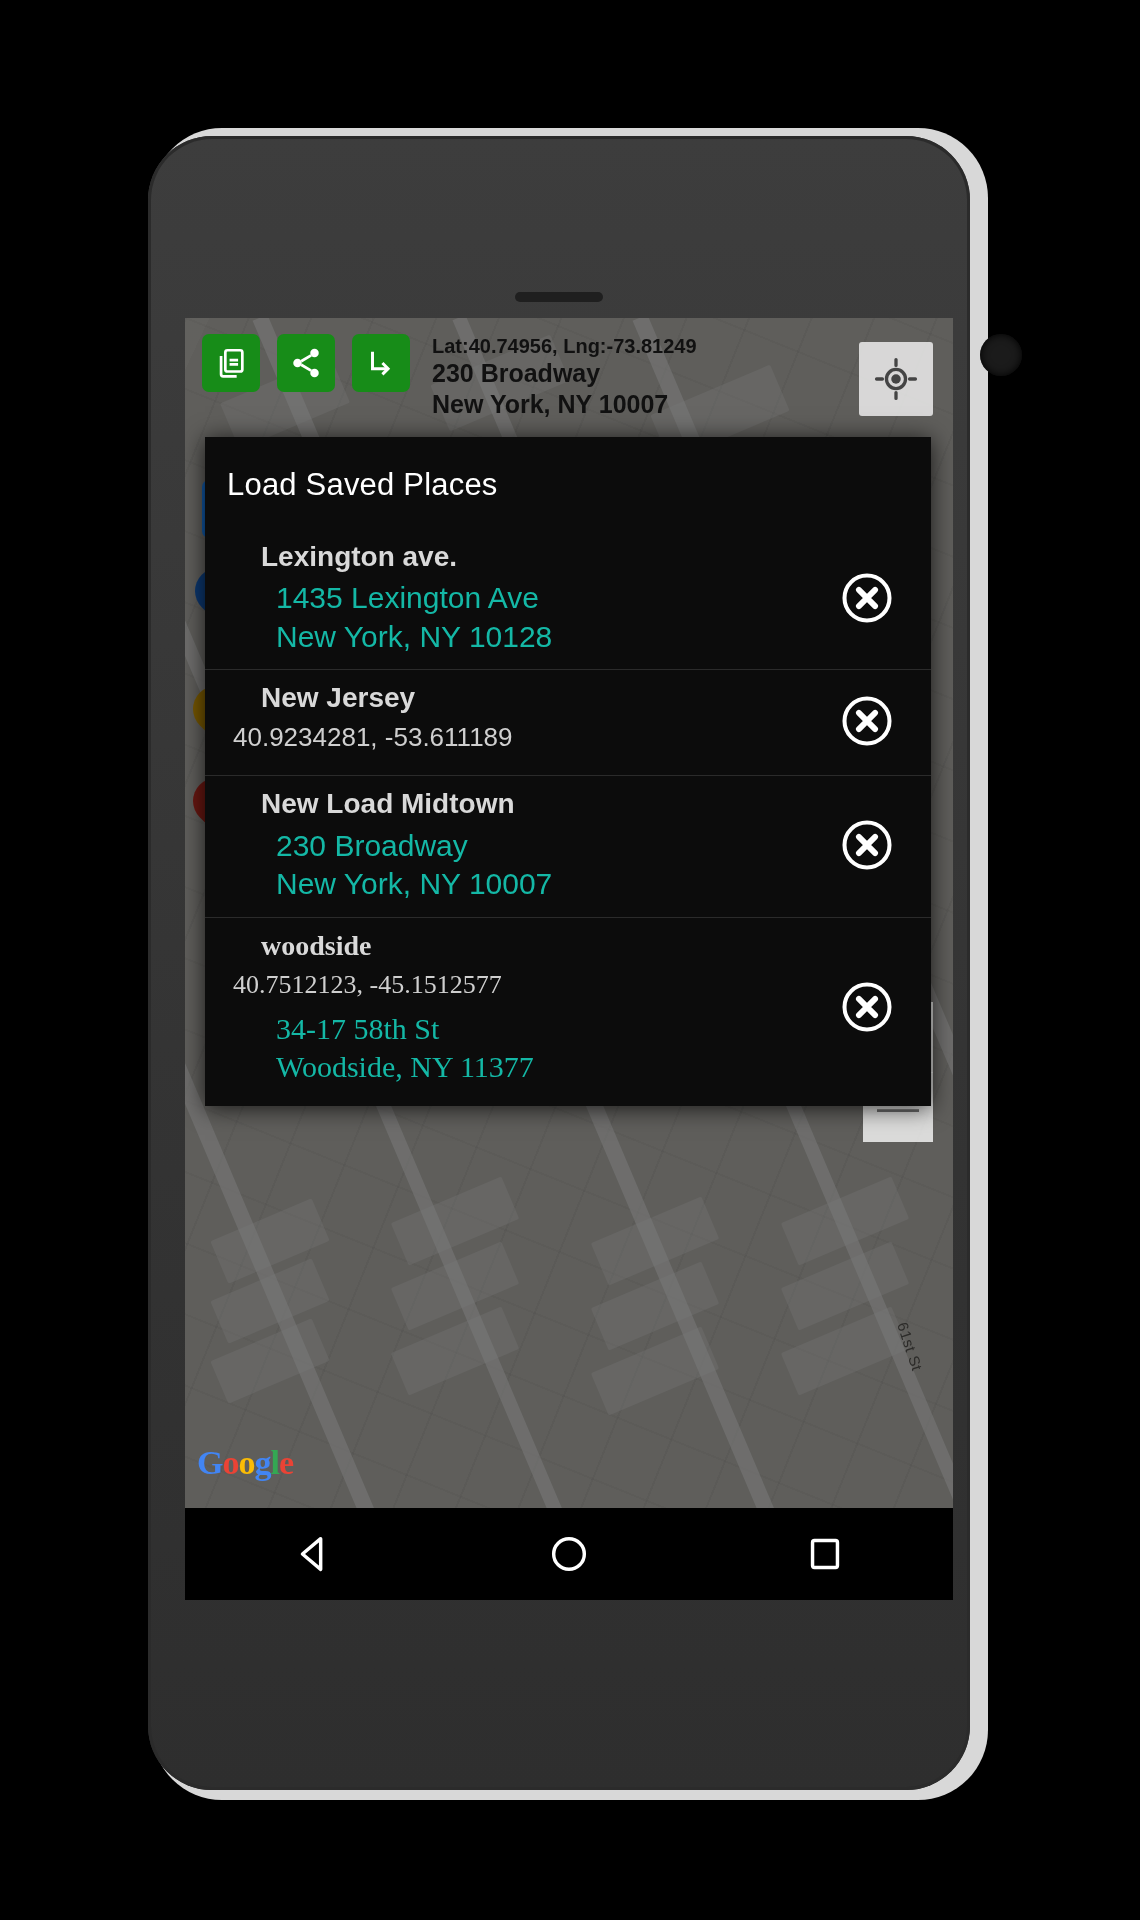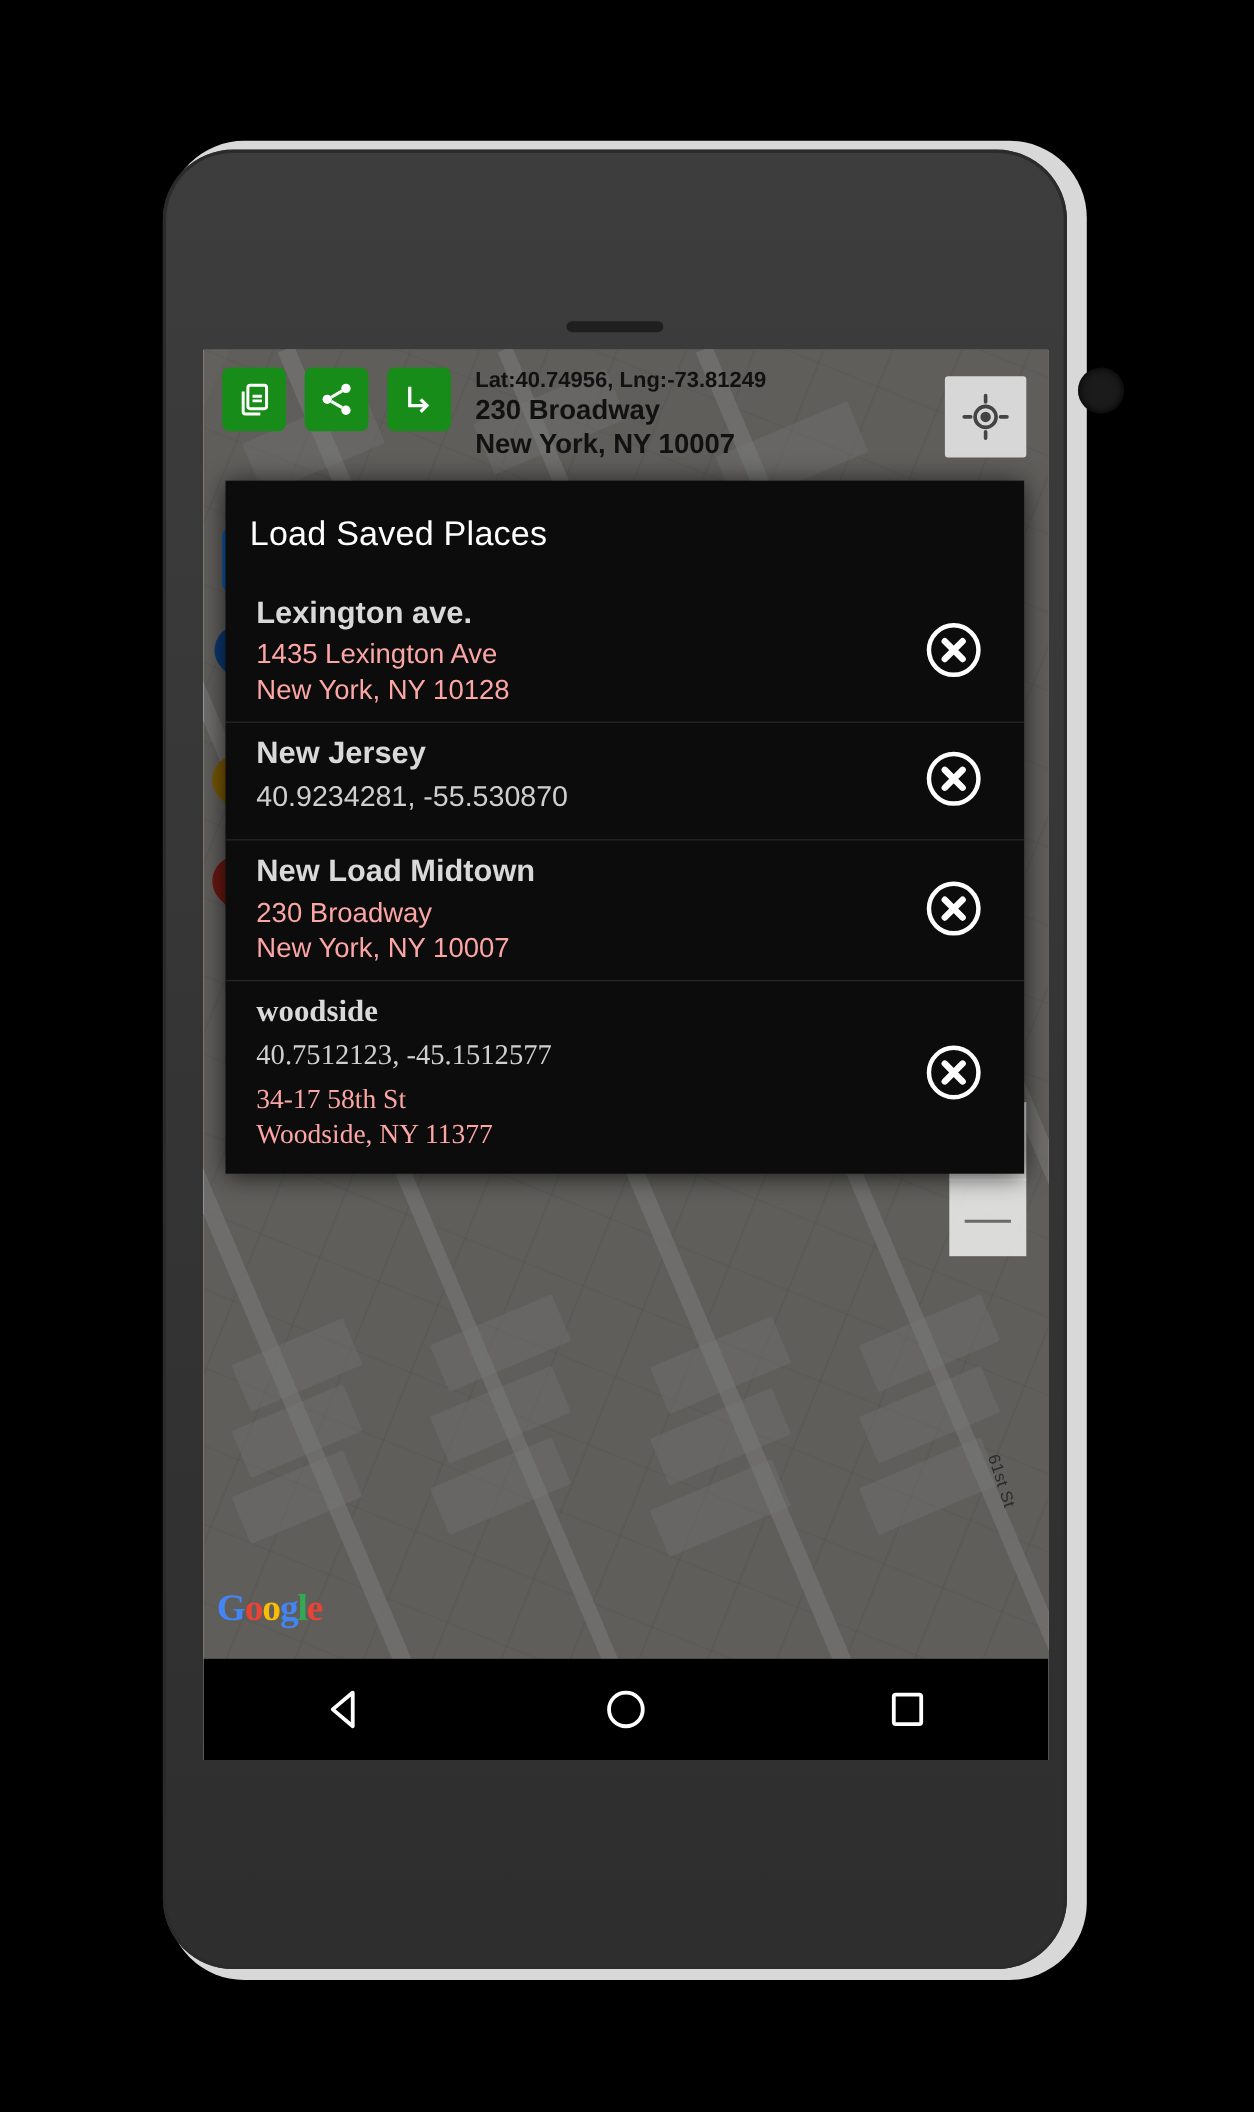--- a/index.html
+++ b/index.html
@@ -229,32 +229,34 @@
     flex: 1 1 auto;
     padding-left: 28px;
     min-width: 0;
   }
   .place-name {
     color: #d9d9d9;
     font-size: 28px;
     font-weight: bold;
     line-height: 1.3;
     margin-bottom: 4px;
+    margin-left: 28px;
   }
   .place-coords {
     color: #cfcfcf;
     font-size: 26px;
     line-height: 1.3;
     margin-bottom: 8px;
   }
   .place-addr {
-    color: #fca5a5;
-    font-size: 25px;
+    color: #14b8a6;
+    font-size: 30px;
     line-height: 1.28;
     white-space: pre-line;
+    margin-left: 43px;
   }
 
   .delete-btn {
     flex: 0 0 auto;
     width: 72px;
     height: 72px;
     margin-right: 28px;
     display: flex;
     align-items: center;
     justify-content: center;
@@ -420,21 +422,21 @@
             <svg width="54" height="54" viewBox="0 0 24 24">
               <circle cx="12" cy="12" r="10" fill="none" stroke="#fff" stroke-width="1.8"></circle>
               <path d="M8.4 8.4l7.2 7.2M15.6 8.4l-7.2 7.2" stroke="#fff" stroke-width="2.6" stroke-linecap="round"></path>
             </svg>
           </div>
         </div>
 
         <div class="place-row">
           <div class="place-info">
             <div class="place-name">New Jersey</div>
-            <div class="place-coords">40.9234281, -55.530870</div>
+            <div class="place-coords">40.9234281, -53.611189</div>
           </div>
           <div class="delete-btn">
             <svg width="54" height="54" viewBox="0 0 24 24">
               <circle cx="12" cy="12" r="10" fill="none" stroke="#fff" stroke-width="1.8"></circle>
               <path d="M8.4 8.4l7.2 7.2M15.6 8.4l-7.2 7.2" stroke="#fff" stroke-width="2.6" stroke-linecap="round"></path>
             </svg>
           </div>
         </div>
 
         <div class="place-row">

